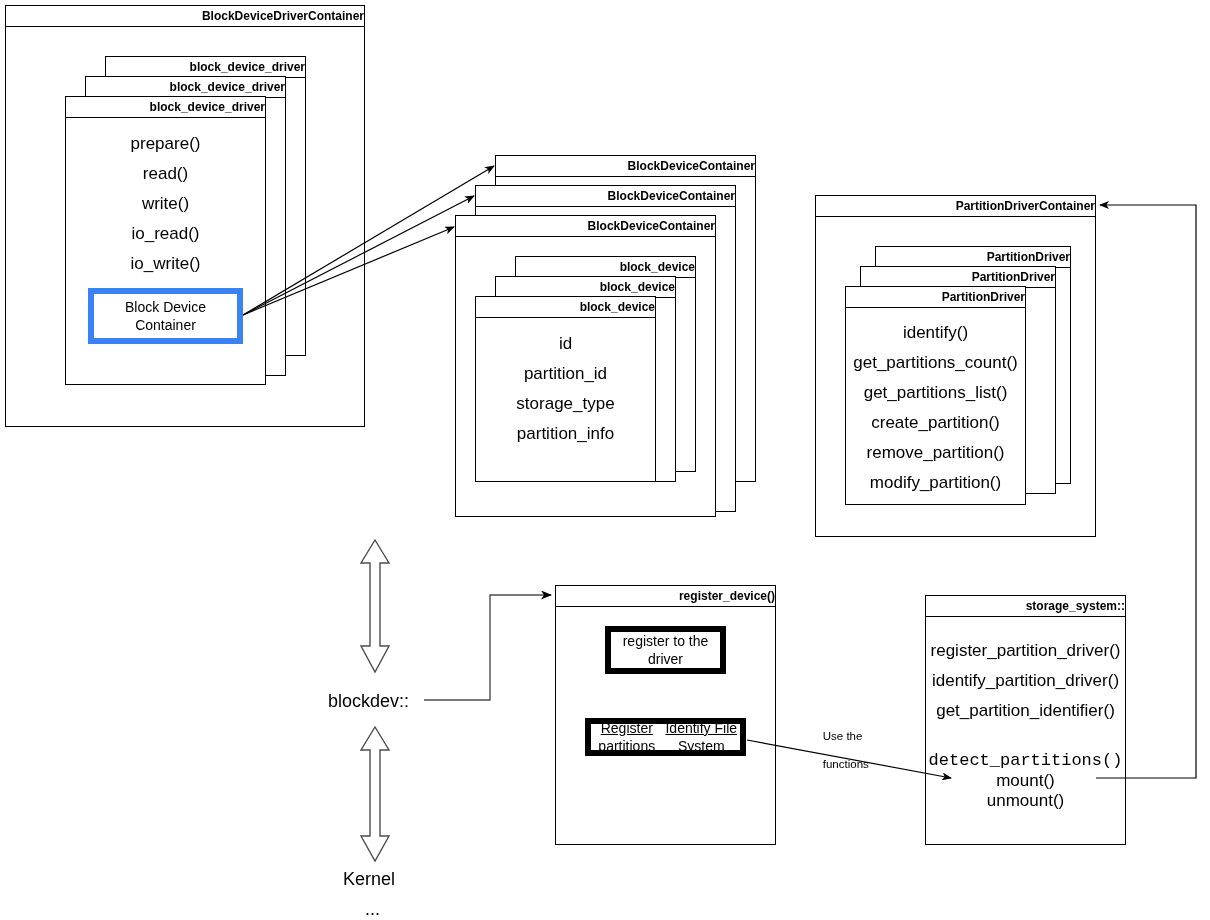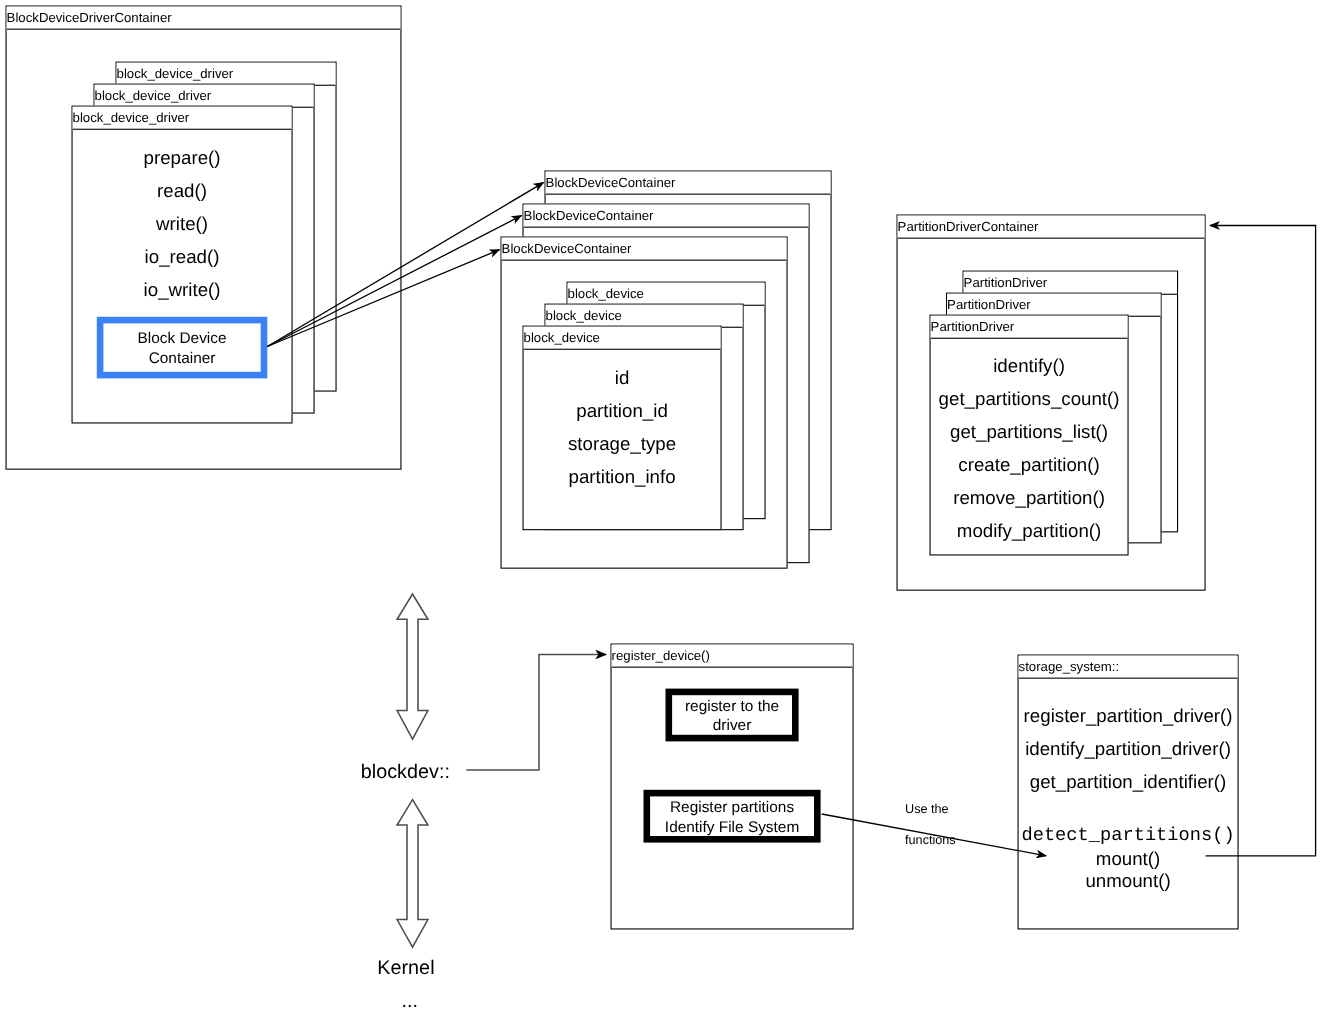--- a/index.html
+++ b/index.html
@@ -24,22 +24,22 @@
     position: absolute;
     box-sizing: border-box;
     background: #ffffff;
     border: 1px solid #000000;
   }
   .box-title {
     position: absolute;
     left: 0; right: 0; top: 0;
     box-sizing: border-box;
     border-bottom: 1px solid #000000;
-    font-weight: normal;
-    text-align: left;
+    font-weight: bold;
+    text-align: right;
     background: #ffffff;
     white-space: nowrap;
     overflow: hidden;
   }
   .card-title {
     font-size: 12px;
     height: 21px;
     line-height: 20px;
   }
   .cont-title {
@@ -178,21 +178,21 @@
 
   <div class="box" style="left:555px; top:585px; width:221px; height:260px;">
     <div class="box-title cont-title">register_device()</div>
   </div>
 
   <div class="plain-box" style="left:605px; top:626px; width:121px; height:48px; border-color:#000000; flex-direction:column;">
     <span>register to the</span>
     <span>driver</span>
   </div>
 
-  <div class="plain-box" style="left:585px; top:718px; width:161px; height:48px; border-color:#000000; flex-direction:column;">
+  <div class="plain-box" style="left:585px; top:718px; width:161px; height:38px; border-color:#000000; text-decoration:underline;">
     <span>Register partitions</span>
     <span>Identify File System</span>
   </div>
 
   <div class="box" style="left:925px; top:595px; width:201px; height:250px;">
     <div class="box-title cont-title">storage_system::</div>
     <div class="members" style="top:36px;">
       <div class="member" style="margin-top:10px;">register_partition_driver()</div>
       <div class="member" style="margin-top:13px;">identify_partition_driver()</div>
       <div class="member" style="margin-top:13px;">get_partition_identifier()</div>

